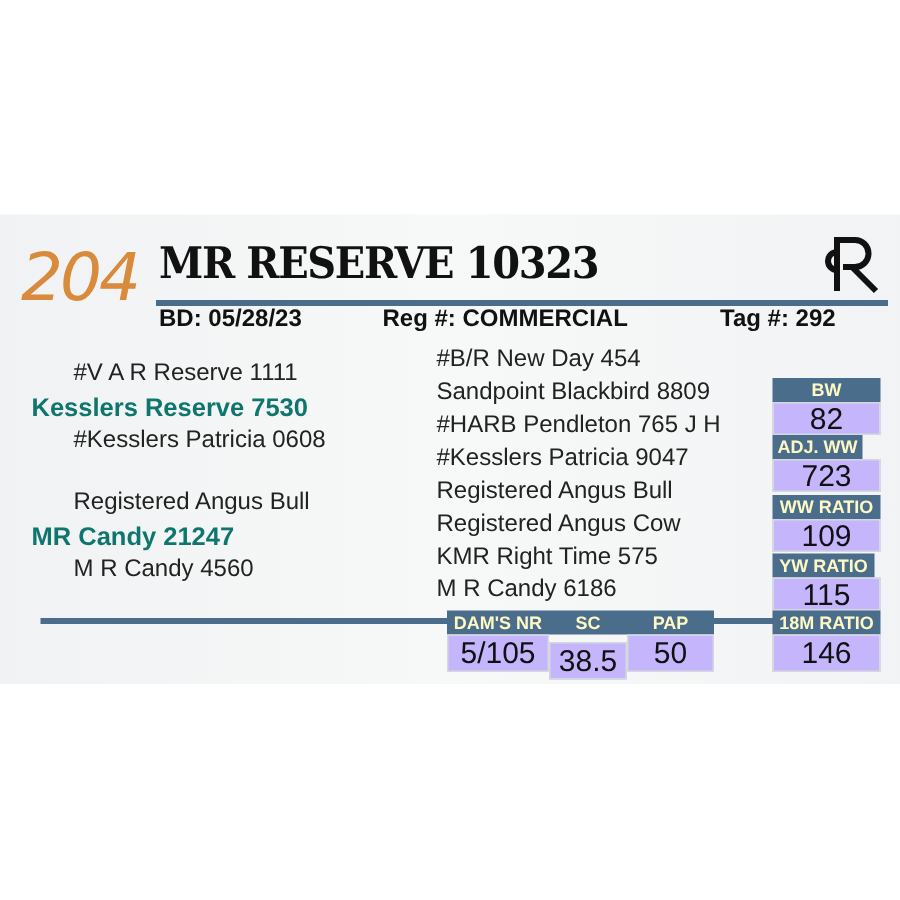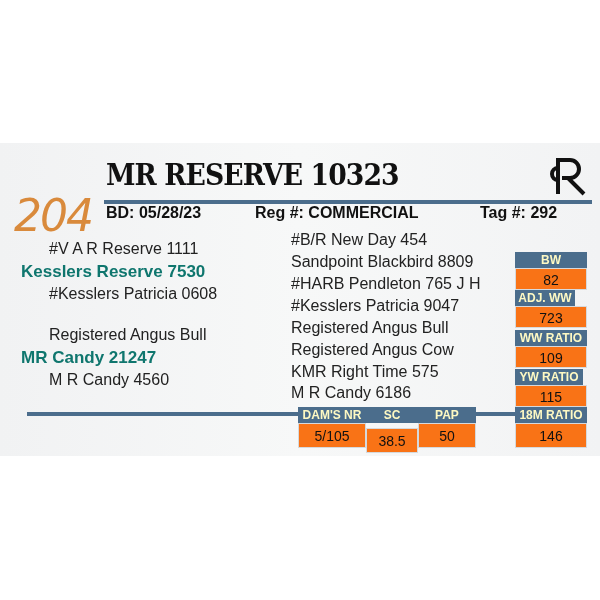--- a/index.html
+++ b/index.html
@@ -1,28 +1,28 @@
 <!DOCTYPE html>
 <html><head>
 <meta charset="utf-8">
 <style>
   html, body { margin:0; padding:0; }
   body { width:600px; height:600px; background:#ffffff; position:relative; overflow:hidden; font-family:"Liberation Sans", sans-serif; }
   .card { position:absolute; left:0; top:143px; width:600px; height:313px;
     background: linear-gradient(90deg, #f1f2f3 0%, #f7f8f8 50%, #f2f3f4 100%); }
-  .lot { position:absolute; left:14px; top:160px; font-size:44px; font-style:italic; color:#d98a3c; font-family:"DejaVu Sans", sans-serif; letter-spacing:-2px;margin-top:30px; }
+  .lot { position:absolute; left:14px; top:160px; font-size:44px; font-style:italic; color:#d98a3c; font-family:"DejaVu Sans", sans-serif; letter-spacing:-2px; }
   .title { position:absolute; left:106px; top:158px; font-family:"DejaVu Serif", serif; font-weight:bold; font-size:29px; color:#111; letter-spacing:-1px; transform:scaleX(0.92); transform-origin:left; }
   .logo { position:absolute; left:544px; top:154px; width:44px; height:44px; }
   .rule-top { position:absolute; left:104px; top:200px; width:488px; height:4px; background:#4b6d8c; }
   .subinfo { position:absolute; top:204px; font-size:16px; font-weight:bold; color:#111; }
   .ped { position:absolute; font-size:16px; color:#222; }
   .ped.b { font-weight:bold; font-size:17px; color:#0f766e; }
   .rule-bot { position:absolute; left:27px; top:412px; width:490px; height:4px; background:#4b6d8c; }
   .stat-h { position:absolute; background:#4b6d8c; color:#fef9c3; font-weight:bold; font-size:12px; text-align:center; line-height:16px; height:16px; }
-  .stat-v { position:absolute; background:#f97316; color:#111; font-size:14px; text-align:center; line-height:22px; height:22px; border:1px solid #d6d9dc; box-sizing:border-box; }
+  .stat-v { position:absolute; background:#c4b5fd; color:#111; font-size:20px; text-align:center; line-height:22px; height:22px; border:1px solid #d6d9dc; box-sizing:border-box; }
 </style>
 </head>
 <body>
 
 <div class="card"></div>
 
 <div class="lot">204</div>
 <div class="title">MR RESERVE 10323</div>
 
 <svg class="logo" viewBox="0 0 44 44">

